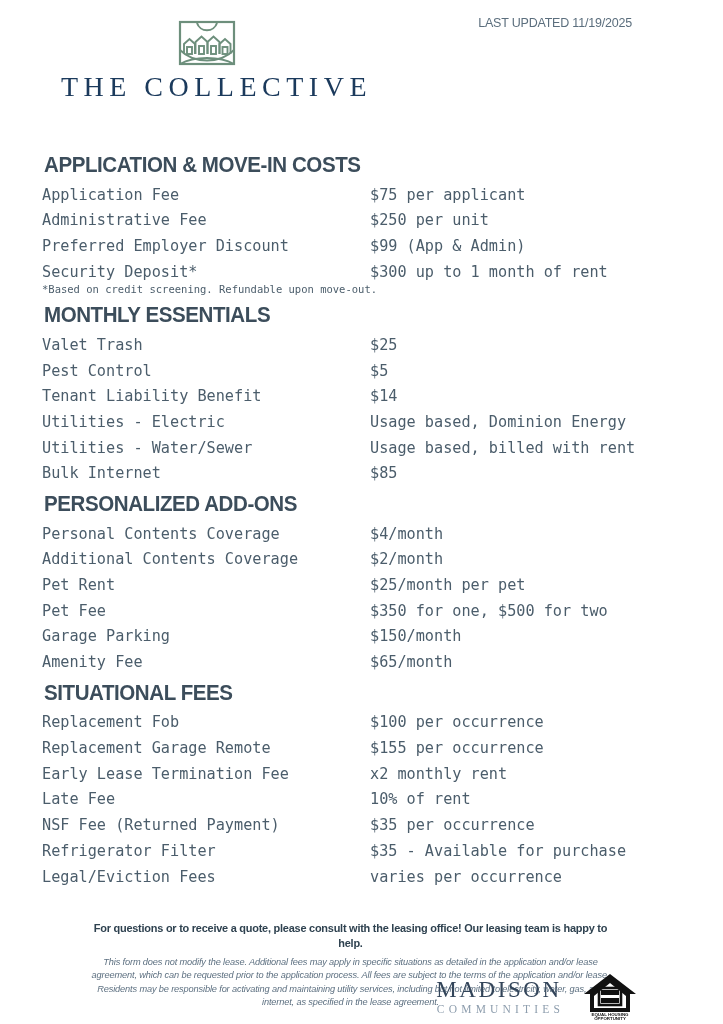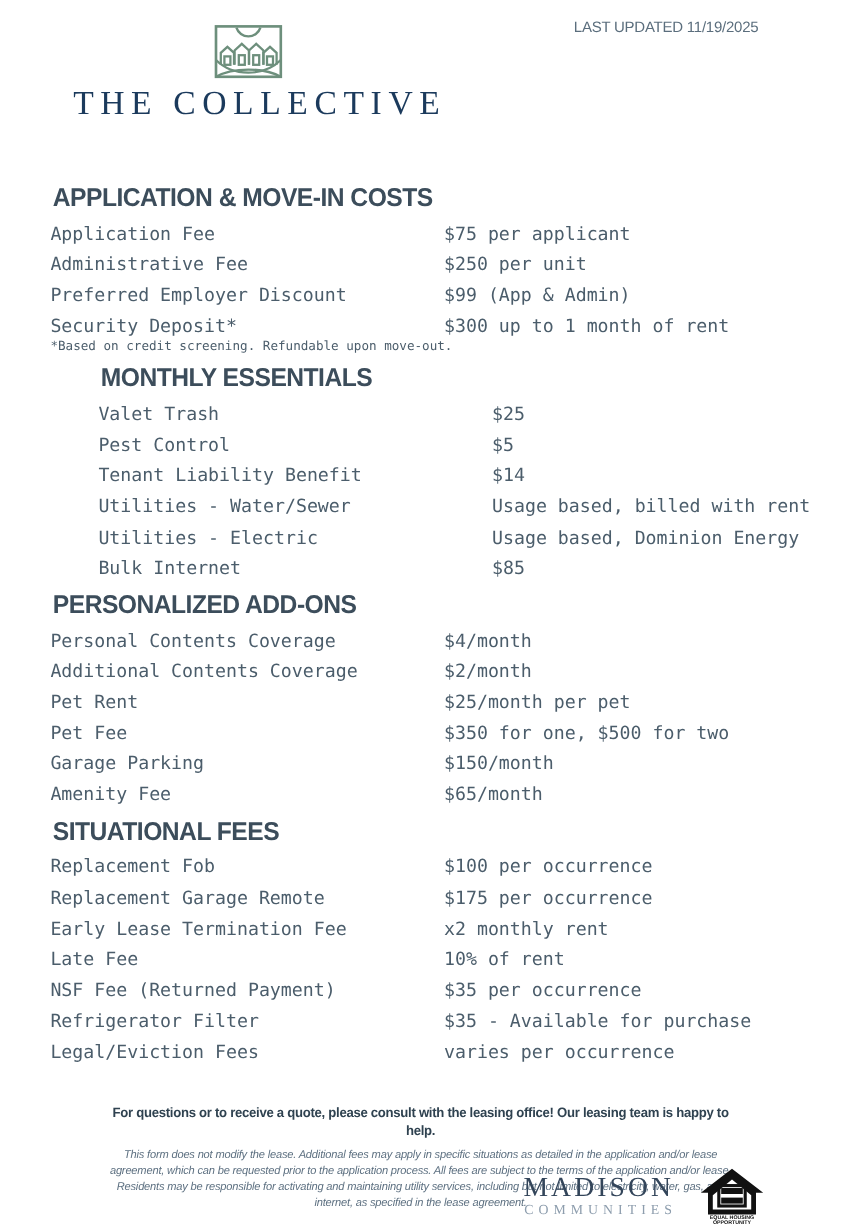--- a/index.html
+++ b/index.html
@@ -117,21 +117,21 @@
     font-size: 10.5px;
     line-height: 14px;
     color: #4b5d6b;
     margin-top: -3px;
     margin-bottom: 2px;
     white-space: nowrap;
   }
 
   
   .section.sec-application { margin-bottom: 6px; }
-  .section.sec-monthly    { margin-bottom: 4px; margin-left: 40px; }
+  .section.sec-monthly    { margin-bottom: 4px; }
   .section.sec-addons     { margin-bottom: 4px; }
   .section.sec-situational{ margin-bottom: 0; }
 
   
   .footer {
     position: absolute;
     left: 16px;
     right: 0;
     top: 921px;
     padding: 0 21px;
@@ -262,26 +262,26 @@
         </div>
         <div class="row">
           <span class="label">Pest Control</span>
           <span class="value">$5</span>
         </div>
         <div class="row">
           <span class="label">Tenant Liability Benefit</span>
           <span class="value">$14</span>
         </div>
         <div class="row">
+          <span class="label">Utilities - Electric</span>
+          <span class="value">Usage based, Dominion Energy</span>
+        </div>
+        <div class="row">
           <span class="label">Utilities - Water/Sewer</span>
           <span class="value">Usage based, billed with rent</span>
-        </div>
-        <div class="row">
-          <span class="label">Utilities - Electric</span>
-          <span class="value">Usage based, Dominion Energy</span>
         </div>
         <div class="row">
           <span class="label">Bulk Internet</span>
           <span class="value">$85</span>
         </div>
       </div>
     </div>
 
     <div class="section sec-addons">
       <div class="section-title">PERSONALIZED ADD-ONS</div>
@@ -315,21 +315,21 @@
 
     <div class="section sec-situational">
       <div class="section-title">SITUATIONAL FEES</div>
       <div class="rows">
         <div class="row">
           <span class="label">Replacement Fob</span>
           <span class="value">$100 per occurrence</span>
         </div>
         <div class="row">
           <span class="label">Replacement Garage Remote</span>
-          <span class="value">$175 per occurrence</span>
+          <span class="value">$155 per occurrence</span>
         </div>
         <div class="row">
           <span class="label">Early Lease Termination Fee</span>
           <span class="value">x2 monthly rent</span>
         </div>
         <div class="row">
           <span class="label">Late Fee</span>
           <span class="value">10% of rent</span>
         </div>
         <div class="row">

